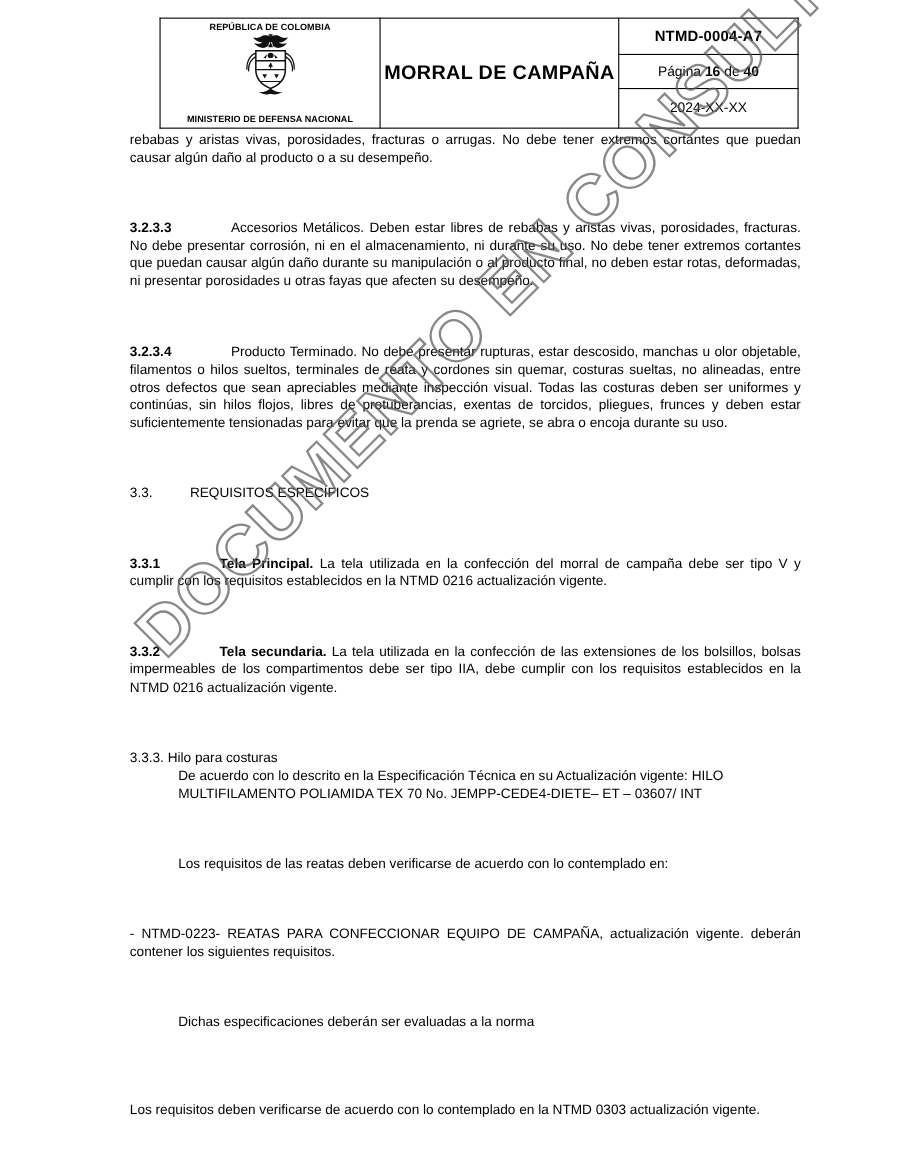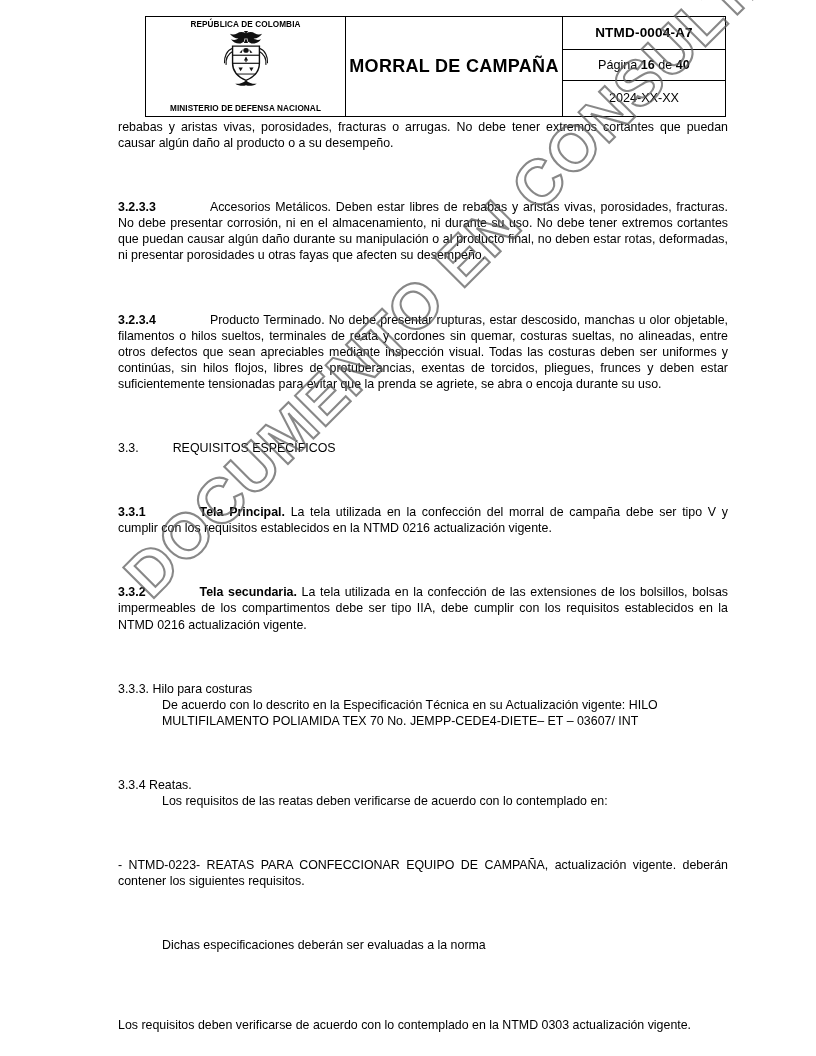--- a/index.html
+++ b/index.html
@@ -240,21 +240,20 @@
 
     <p class="para"><span class="num-lead">3.3.2</span><span class="spacer-wide"></span><span class="b">Tela secundaria.</span><span> La tela utilizada en la confección de las extensiones de los bolsillos, bolsas impermeables de los compartimentos debe ser tipo IIA, debe cumplir con los requisitos establecidos en la NTMD 0216 actualización vigente.</span></p>
 
     <p class="gap"></p>
 
     <h3 class="heading">3.3.3. Hilo para costuras</h3>
     <p class="para left">De acuerdo con lo descrito en la Especificación Técnica en su Actualización vigente: HILO MULTIFILAMENTO POLIAMIDA TEX 70 No. JEMPP-CEDE4-DIETE– ET – 03607/ INT</p>
 
     <p class="gap"></p>
 
-    <h3 class="heading">3.3.4 Reatas.</h3>
     <p class="para left">Los requisitos de las reatas deben verificarse de acuerdo con lo contemplado en:</p>
 
     <p class="gap"></p>
 
     <p class="para">- NTMD-0223- REATAS PARA CONFECCIONAR EQUIPO DE CAMPAÑA, actualización vigente. deberán contener los siguientes requisitos.</p>
 
     <p class="gap"></p>
 
     <p class="para left"> Dichas especificaciones deberán ser evaluadas a la norma</p>
 

